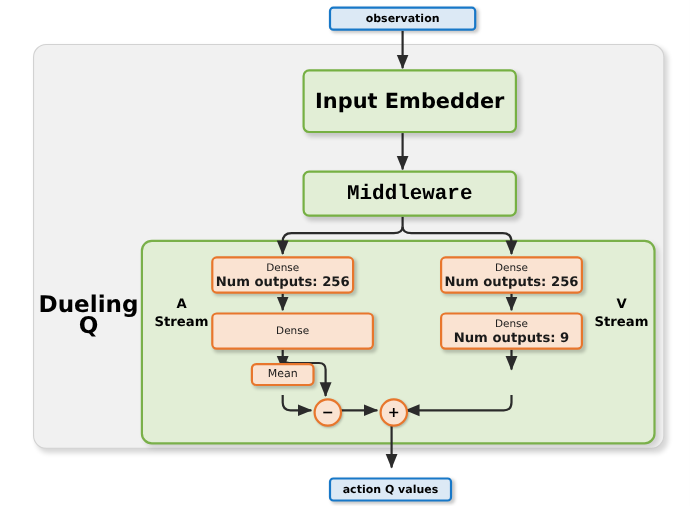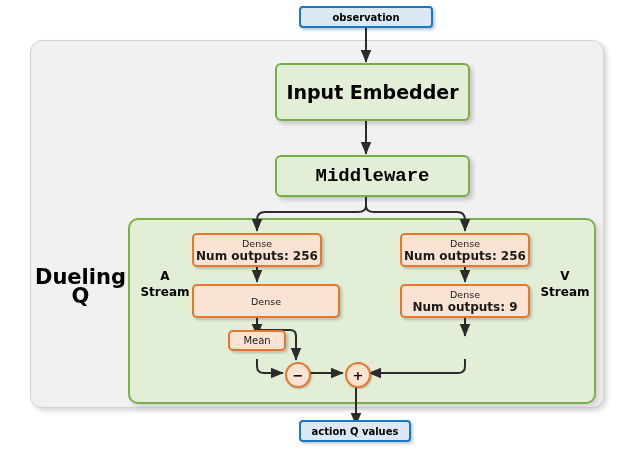--- a/index.html
+++ b/index.html
@@ -135,21 +135,21 @@
   
   #observation      { left: 299px; top: 6px;   width: 134px; height: 22px; }
   #input-embedder   { left: 275px; top: 63px;  width: 195px; height: 58px; }
   #middleware       { left: 275px; top: 155px; width: 195px; height: 42px; font-family: Liberation Mono, monospace; }
   #dense-a-1        { left: 192px; top: 233px; width: 130px; height: 34px; }
   #dense-a-2        { left: 192px; top: 284px; width: 148px; height: 34px; }
   #mean             { left: 228px; top: 330px; width: 58px;  height: 21px; }
   #dense-v-1        { left: 400px; top: 233px; width: 130px; height: 34px; }
   #dense-v-2        { left: 400px; top: 284px; width: 130px; height: 34px; }
   #repeat-vector    { left: 414px; top: 338px; width: 98px;  height: 21px; }
-  #action-q-values  { left: 299px; top: 420px; width: 112px; height: 22px; justify-content: center; }
+  #action-q-values  { left: 299px; top: 434px; width: 112px; height: 22px; justify-content: center; }
   #minus-circle     { left: 285px; top: 362px; }
   #plus-circle      { left: 345px; top: 362px; }
   #label-head       { left: 28px;  top: 268px; width: 105px; }
   #label-a-stream   { left: 139px; top: 268px; width: 52px;  }
   #label-v-stream   { left: 537px; top: 268px; width: 56px;  }
 </style>
 </head>
 <body>
 
 <div id="canvas">

